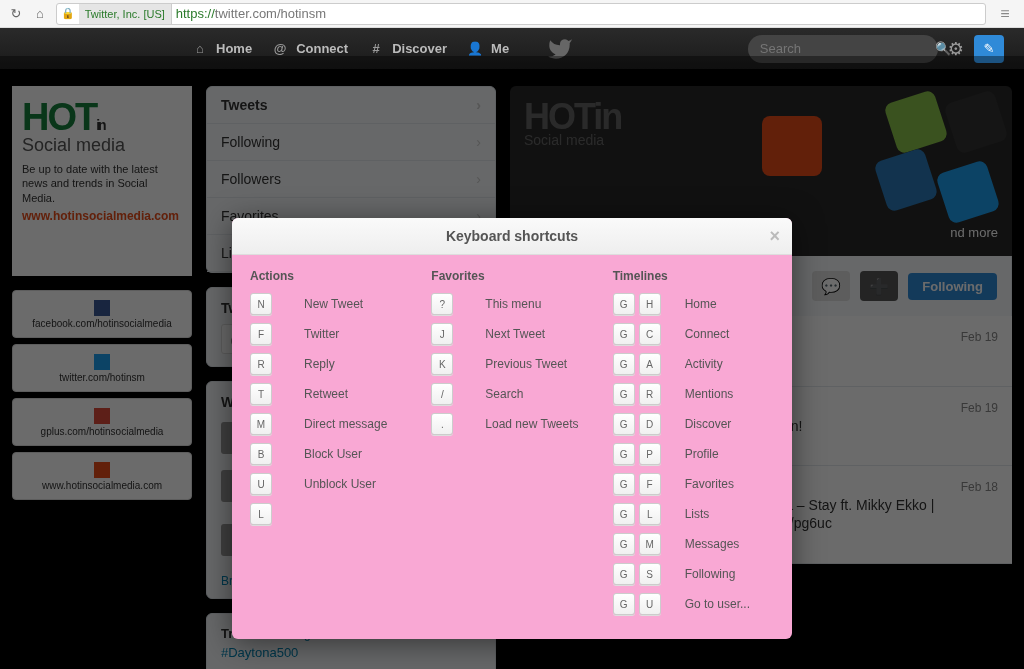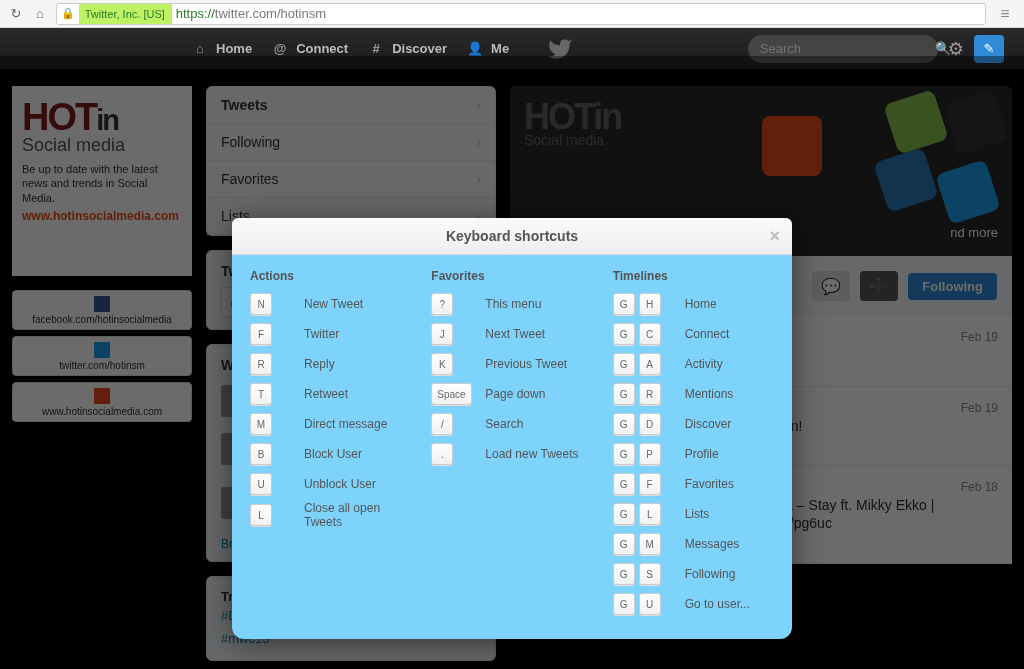--- a/index.html
+++ b/index.html
@@ -1,21 +1,21 @@
 <!DOCTYPE html>
 <html><head>
 <meta charset="utf-8">
 <style>
 *{margin:0;padding:0;box-sizing:border-box;font-family:"Helvetica Neue",Arial,sans-serif}
 body{background:#fff;font-size:13px;color:#333;overflow:hidden}
 .browser-bar{height:28px;background:#f5f5f5;border-bottom:1px solid #ddd;display:flex;align-items:center;padding:0 8px;gap:8px}
 .browser-ico{width:16px;height:16px;display:flex;align-items:center;justify-content:center;color:#666;cursor:pointer}
 .url-box{flex:1;display:flex;align-items:center;border:1px solid #ccc;border-radius:3px;height:22px;background:#fff;font-size:13px;overflow:hidden}
 .lock{color:#5b5;font-size:11px;padding:0 4px}
-.cert{background:#bef264;color:#2a7a2a;padding:0 6px;font-size:11px;height:20px;display:flex;align-items:center;border-right:1px solid #ccc}
+.cert{background:#e5e5e5;color:#2a7a2a;padding:0 6px;font-size:11px;height:20px;display:flex;align-items:center;border-right:1px solid #ccc}
 .url-txt{padding:0 4px;color:#777}
 .url-txt .https{color:#2a7a2a}
 .opt-ico{width:22px;height:22px;display:flex;align-items:center;justify-content:center;color:#888;font-size:16px}
 
 .twitter-app{background:#000;min-height:641px;position:relative}
 .top-nav{height:42px;background:linear-gradient(#2a2a2a,#1a1a1a);border-bottom:1px solid #000;display:flex;align-items:center;padding:0 20px;justify-content:space-between}
 .nav-left{display:flex;align-items:center;gap:18px;margin-left:170px}
 .nav-item{display:flex;align-items:center;gap:6px;color:#bbb;font-size:13px;font-weight:bold;cursor:pointer}
 .nav-ico{width:20px;height:20px;display:flex;align-items:center;justify-content:center;color:#999}
 .bird{width:26px;height:26px;fill:#666;margin-left:20px}
@@ -28,26 +28,26 @@
 .content{display:flex;max-width:1000px;margin:0 auto;padding-top:16px;gap:14px;filter:brightness(0.7)}
 .overlay{position:absolute;inset:28px 0 0 0;background:rgba(0,0,0,0.4);z-index:50}
 
 .col-sm{width:180px}
 .col-md{width:290px;display:flex;flex-direction:column;gap:14px}
 .col-lg{flex:1}
 
 .card{background:#f5f8fa;border:1px solid #e1e8ed;border-radius:6px}
 .promo{height:190px;background:#fff;display:flex;flex-direction:column;align-items:flex-start;padding:10px}
 .promo-logo{font-size:38px;font-weight:bold;letter-spacing:-2px}
-.promo-logo .h{color:#7f1d1d}
+.promo-logo .h{color:#15803d}
 .promo-sub{font-size:18px;color:#555;margin-top:-4px}
 .promo-t{font-size:11px;color:#333;margin-top:6px;line-height:1.3}
 .promo-lnk{color:#e94d1a;font-weight:bold;font-size:12px;margin-top:4px}
 .soc-list{display:flex;flex-direction:column;gap:6px;margin-top:14px}
-.soc{height:40px;border:1px solid #ddd;border-radius:4px;background:#fff;display:flex;flex-direction:column;align-items:center;justify-content:center;font-size:10px;color:#333}
+.soc{height:48px;border:1px solid #ddd;border-radius:4px;background:#fff;display:flex;flex-direction:column;align-items:center;justify-content:center;font-size:10px;color:#333}
 .soc-i{width:16px;height:16px;margin-bottom:2px}
 
 .menu-list .row{display:flex;align-items:center;justify-content:space-between;padding:10px 14px;border-bottom:1px solid #e1e8ed;cursor:pointer;color:#333;font-size:14px}
 .menu-list .row:first-child{font-weight:bold}
 .chev{color:#ccc}
 .card-pad{padding:12px 14px}
 .card-h{font-size:14px;font-weight:bold;color:#333;margin-bottom:8px}
 .compose-inp{width:100%;height:30px;border:1px solid #ddd;border-radius:3px;padding:0 8px;color:#888;font-size:13px;background:#fff}
 
 .follow-item{display:flex;gap:8px;padding:8px 14px;align-items:flex-start}
@@ -76,21 +76,21 @@
 .tw-av{width:46px;height:46px;background:#e94d1a;border-radius:4px;display:flex;align-items:center;justify-content:center;color:#fff;font-size:26px;font-weight:bold}
 .tw-body{flex:1}
 .tw-head{display:flex;align-items:baseline;gap:4px}
 .tw-name{font-weight:bold;color:#333;font-size:14px}
 .tw-handle{color:#888;font-size:13px}
 .tw-date{color:#888;font-size:12px;margin-left:auto}
 .tw-text{color:#333;font-size:14px;line-height:1.3;margin-top:2px}
 .tw-actions{color:#888;font-size:12px;margin-top:4px;display:flex;gap:2px;align-items:center}
 
 
-.modal{position:absolute;top:190px;left:50%;transform:translateX(-50%);width:560px;background:#7dd3fc;border-radius:12px;box-shadow:0 4px 30px rgba(0,0,0,0.5);z-index:100}
+.modal{position:absolute;top:190px;left:50%;transform:translateX(-50%);width:560px;background:#f9a8d4;border-radius:6px;box-shadow:0 4px 30px rgba(0,0,0,0.5);z-index:100}
 .modal-h{background:linear-gradient(#fafafa,#eee);border-bottom:1px solid #ddd;border-radius:6px 6px 0 0;padding:10px;text-align:center;font-weight:bold;color:#555;font-size:14px;position:relative}
 .modal-x{position:absolute;right:12px;top:8px;color:#bbb;font-size:18px;cursor:pointer}
 .modal-b{display:flex;padding:14px 18px 18px;gap:20px}
 .col{flex:1}
 .col-h{font-size:12px;color:#555;font-weight:bold;margin-bottom:8px}
 .kb-row{display:flex;align-items:center;gap:10px;margin-bottom:4px;min-height:26px}
 .kb-keys{display:flex;gap:4px;width:62px;flex-shrink:0}
 .col:not(.tl) .kb-keys{width:44px}
 .key{min-width:22px;height:22px;border:1px solid #ccc;border-radius:3px;background:linear-gradient(#fff,#f0f0f0);font-size:10px;color:#666;display:flex;align-items:center;justify-content:center;padding:0 5px;box-shadow:0 1px 0 #ddd}
 .kb-lbl{font-size:12px;color:#555}
@@ -140,49 +140,57 @@
       <span class="gear">⚙</span>
       <div class="compose">✎</div>
     </div>
   </div>
 
   <div class="overlay"></div>
 
   <div class="content">
     <div class="col-sm">
       <div class="promo">
-        <div class="promo-logo"><span class="h">HOT</span><span style="color:#333;font-size:29px">in</span></div>
+        <div class="promo-logo"><span class="h">HOT</span><span style="color:#333;font-size:14px">in</span></div>
         <div class="promo-sub">Social media</div>
         <div class="promo-t">Be up to date with the latest news and trends in Social Media.</div>
         <div class="promo-lnk">www.hotinsocialmedia.com</div>
       </div>
       <div class="soc-list">
         <div class="soc">
             <div class="soc-i" style="background:#3b5998"></div>
             <span>facebook.com/hotinsocialmedia</span>
           </div>
         <div class="soc">
             <div class="soc-i" style="background:#1da1f2"></div>
             <span>twitter.com/hotinsm</span>
+          </div>
+        <div class="soc">
+            <div class="soc-i" style="background:#dd4b39"></div>
+            <span>gplus.com/hotinsocialmedia</span>
           </div>
         <div class="soc">
             <div class="soc-i" style="background:#e94d1a"></div>
             <span>www.hotinsocialmedia.com</span>
           </div>
       </div>
     </div>
 
     <div class="col-md">
       <div class="card menu-list" id="menu-list">
           <div class="row">
             <span>Tweets</span>
             <span class="chev">›</span>
           </div>
           <div class="row">
             <span>Following</span>
+            <span class="chev">›</span>
+          </div>
+          <div class="row">
+            <span>Followers</span>
             <span class="chev">›</span>
           </div>
           <div class="row">
             <span>Favorites</span>
             <span class="chev">›</span>
           </div>
           <div class="row">
             <span>Lists</span>
             <span class="chev">›</span>
           </div>
@@ -332,21 +340,20 @@
           <div class="kb-row">
             <div class="kb-keys">
               <span class="key">U</span>
             </div>
             <span class="kb-lbl">Unblock User</span>
           </div>
           <div class="kb-row">
             <div class="kb-keys">
               <span class="key">L</span>
             </div>
-            <span class="kb-lbl">Close all open Tweets</span>
           </div>
         </div>
         <div class="col">
           <div class="col-h">Favorites</div>
           <div class="kb-row">
             <div class="kb-keys">
               <span class="key">?</span>
             </div>
             <span class="kb-lbl">This menu</span>
           </div>
@@ -357,26 +364,20 @@
             <span class="kb-lbl">Next Tweet</span>
           </div>
           <div class="kb-row">
             <div class="kb-keys">
               <span class="key">K</span>
             </div>
             <span class="kb-lbl">Previous Tweet</span>
           </div>
           <div class="kb-row">
             <div class="kb-keys">
-              <span class="key">Space</span>
-            </div>
-            <span class="kb-lbl">Page down</span>
-          </div>
-          <div class="kb-row">
-            <div class="kb-keys">
               <span class="key">/</span>
             </div>
             <span class="kb-lbl">Search</span>
           </div>
           <div class="kb-row">
             <div class="kb-keys">
               <span class="key">.</span>
             </div>
             <span class="kb-lbl">Load new Tweets</span>
           </div>

